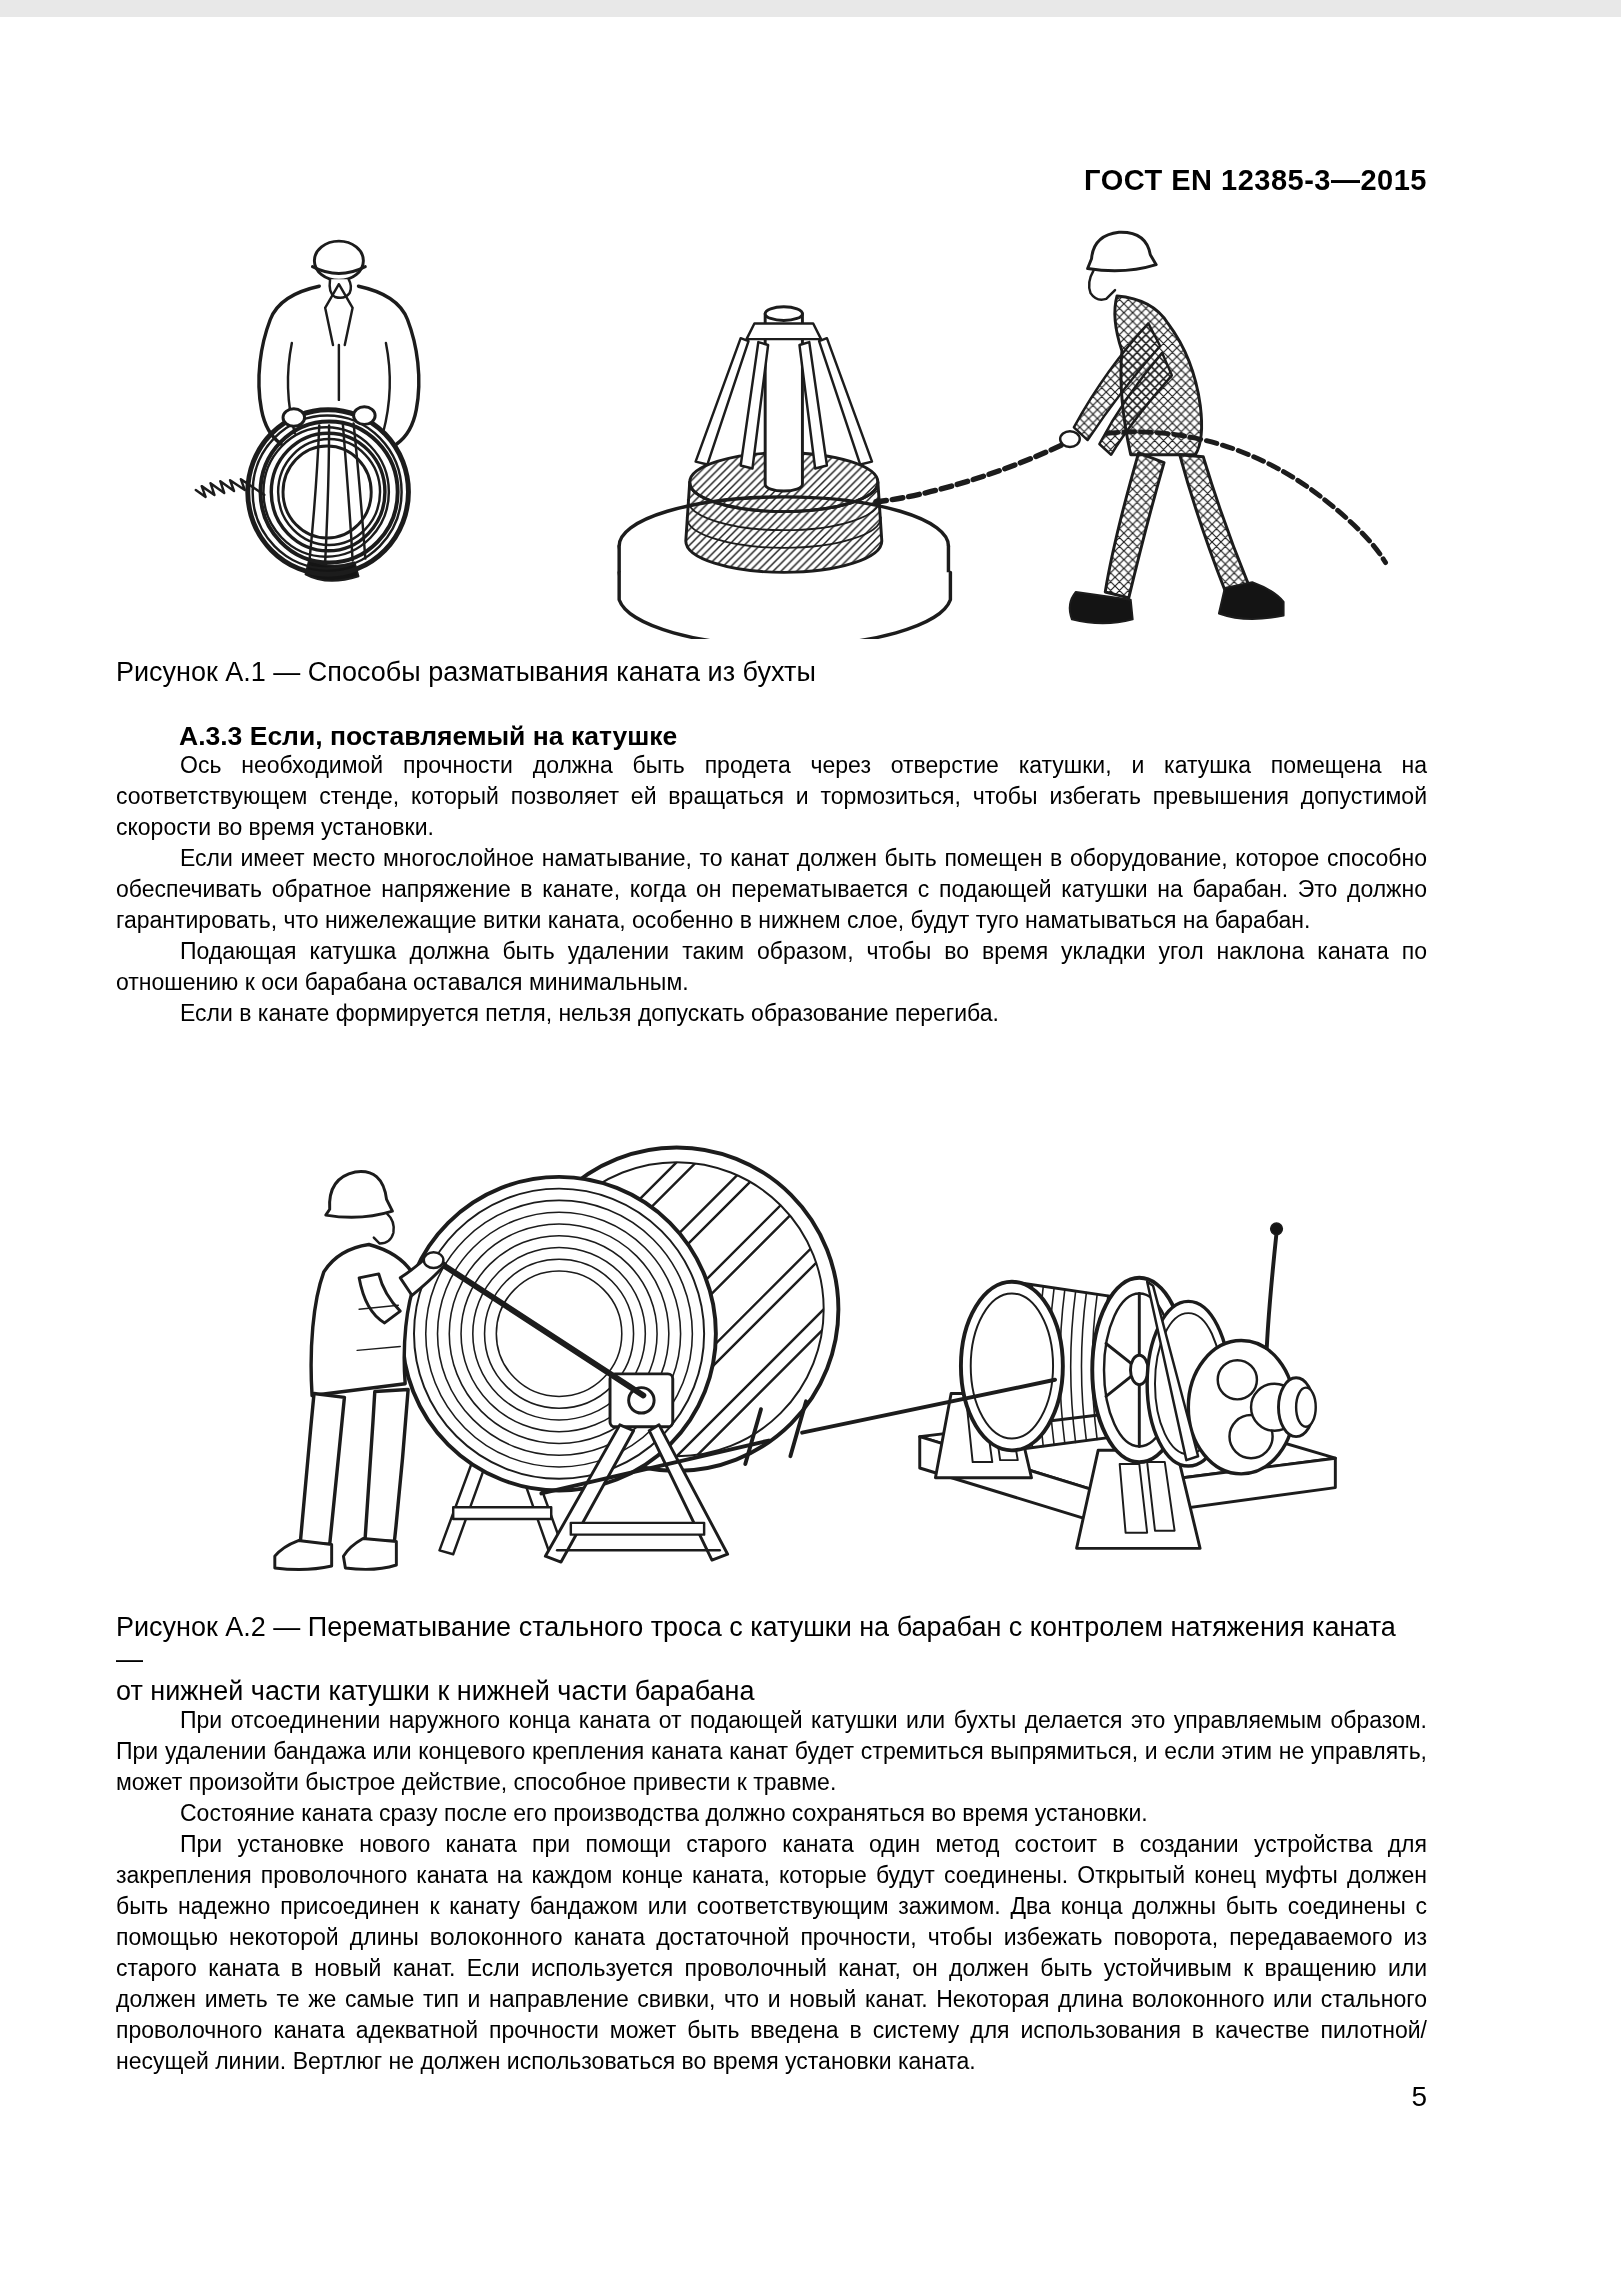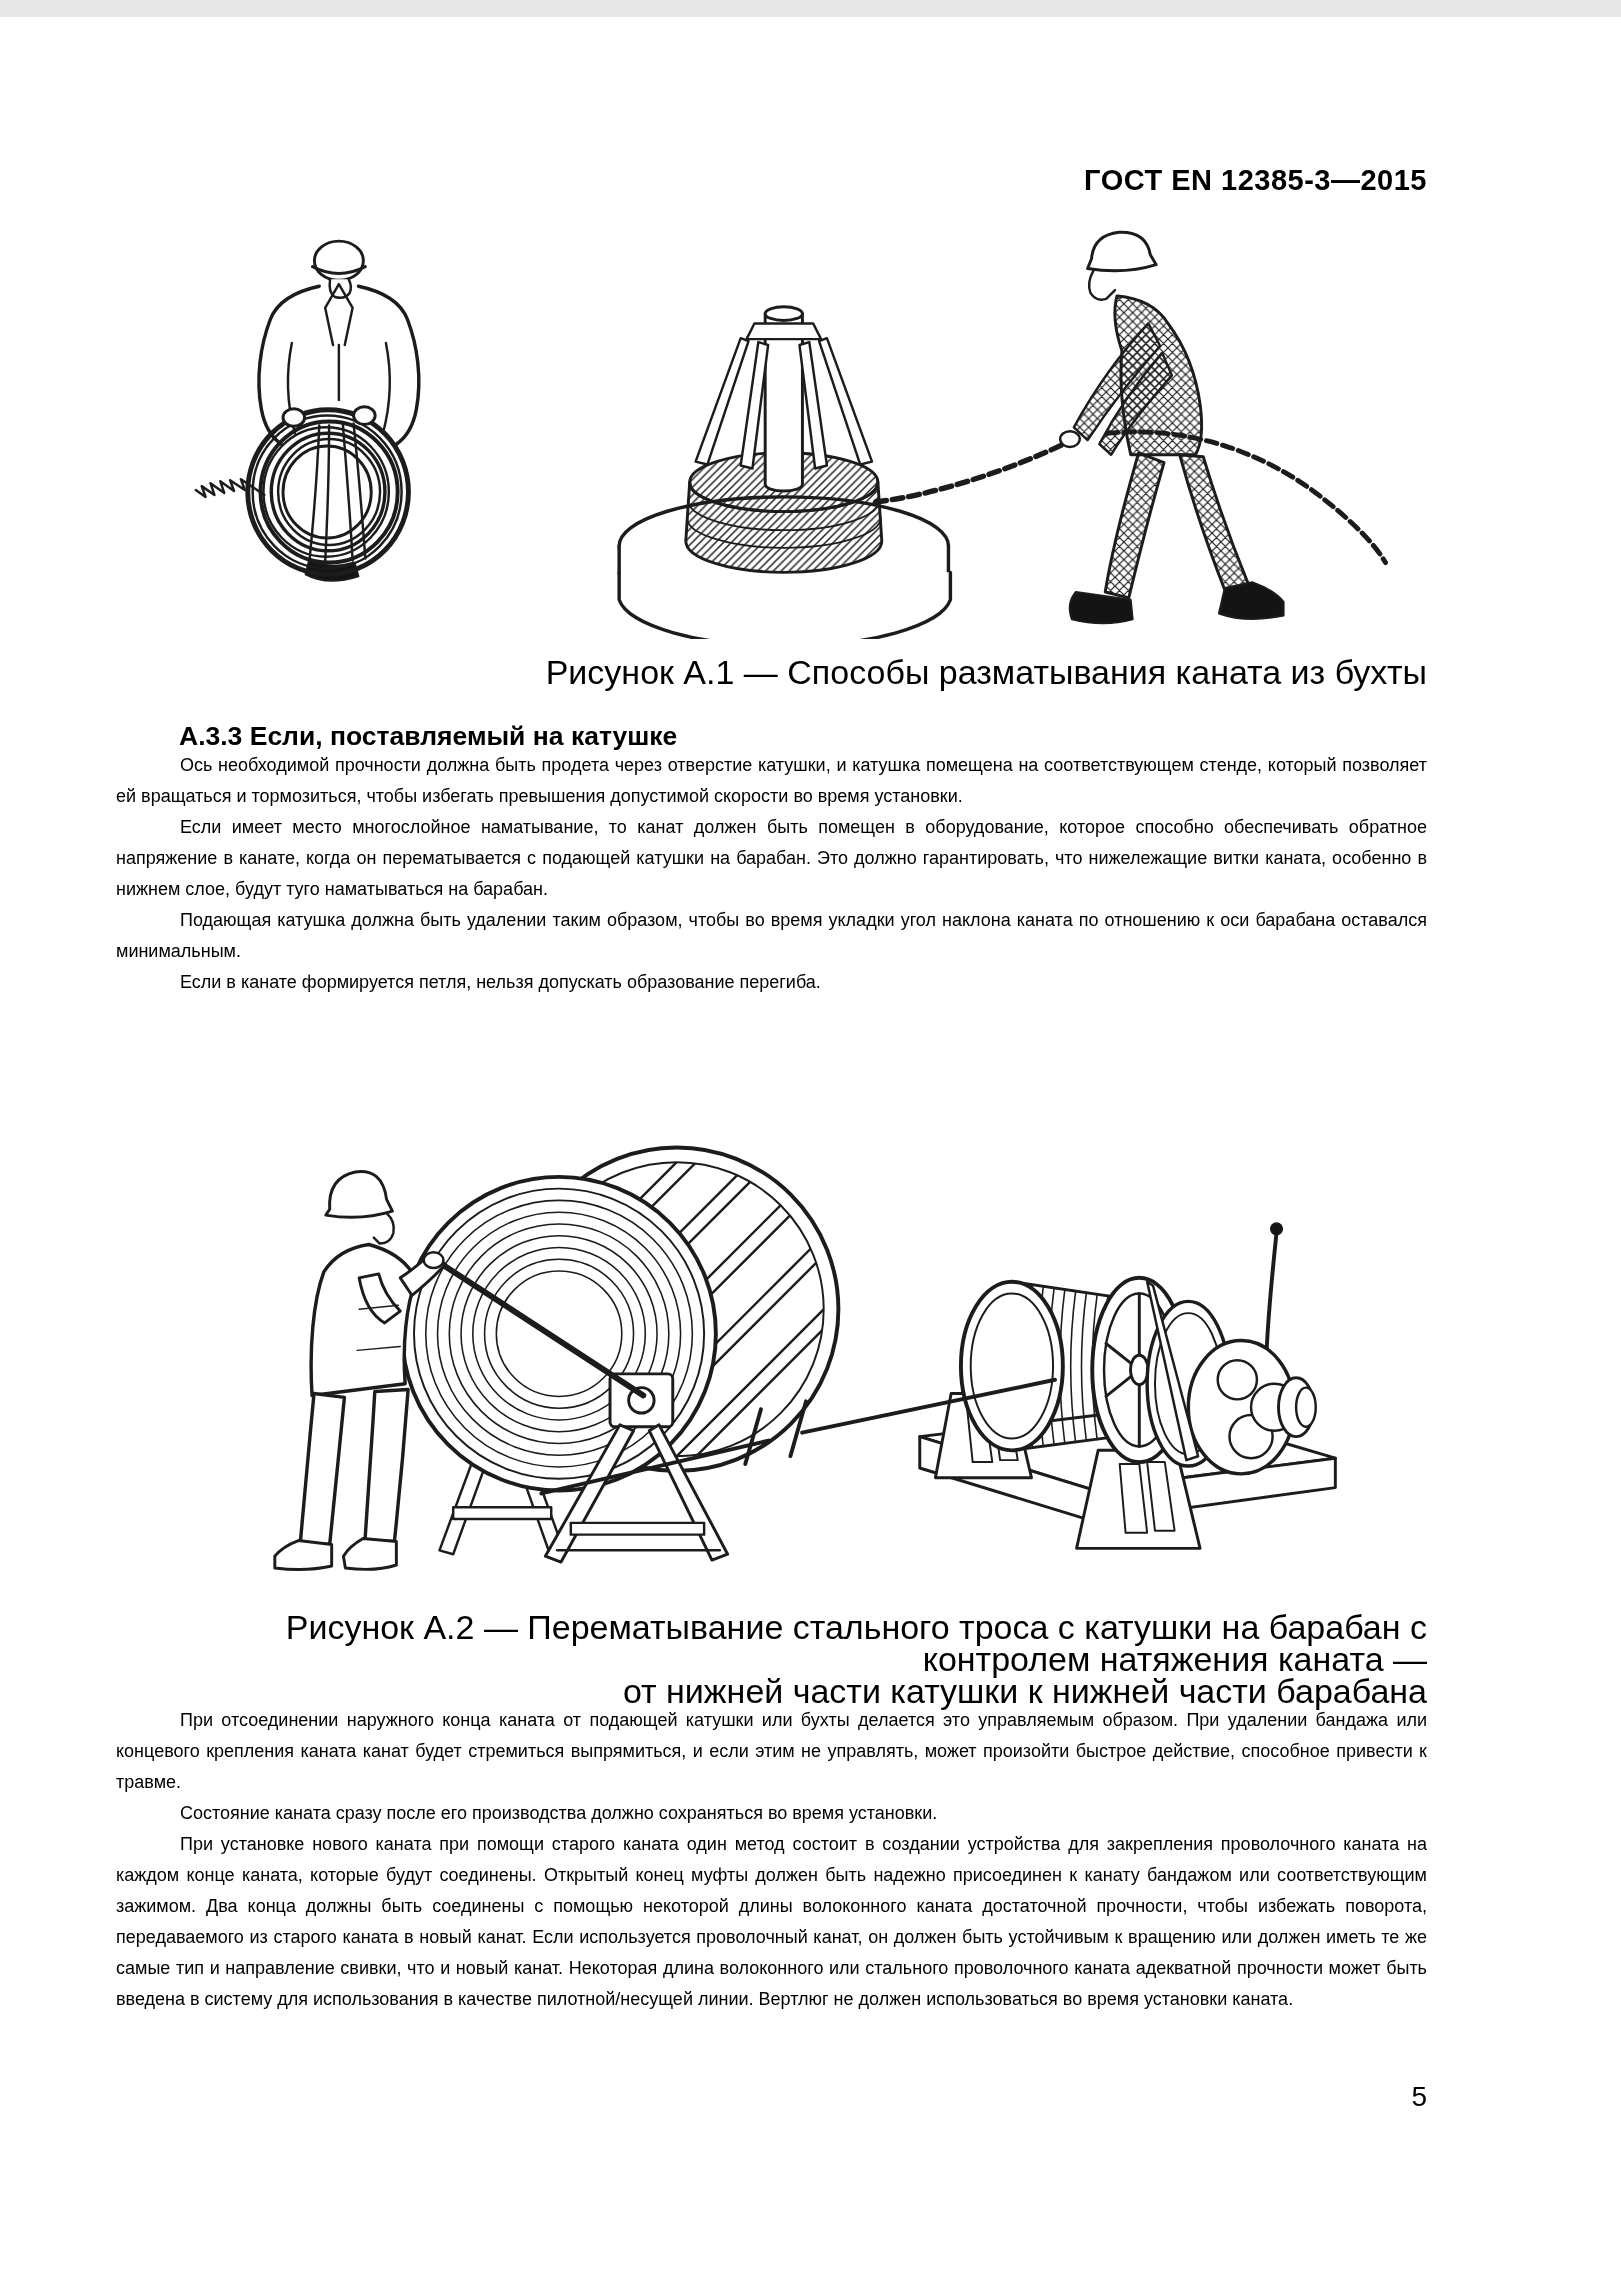--- a/index.html
+++ b/index.html
@@ -9,34 +9,34 @@
     overflow:hidden;
   }
   .hdr {
     position:absolute; top:147px; left:0; width:1427px;
     text-align:right; font-size:29px; font-weight:bold; letter-spacing:0.5px;
   }
   .fig { position:absolute; }
   .figA1 { left:127px; top:181px; }
   .figA2 { left:167px; top:1096px; }
   .cap {
-    position:absolute; left:116px; width:1311px; text-align:right;
-    font-size:34px; line-height:32px;
+    position:absolute; left:116px; width:1311px; text-align:left;
+    font-size:27px; line-height:32px;
   }
   .capA1 { top:639px; }
   .capA2 { top:1594px; }
   .sect-heading {
     position:absolute; top:704px; left:179px; margin:0;
     font-size:26.5px; font-weight:bold;
   }
   .tblock { position:absolute; left:116px; width:1311px; }
   .block1 { top:733px; }
   .block2 { top:1688px; }
   .tblock p {
-    margin:0; font-size:18px; line-height:31px;
+    margin:0; font-size:23px; line-height:31px;
     text-align:justify; text-indent:64px;
   }
   .pageno {
     position:absolute; top:2064px; left:116px; width:1311px;
     text-align:right; font-size:28px;
   }
   svg { display:block; }
   svg path, svg line, svg ellipse, svg circle, svg polyline, svg rect {
     stroke:#1c1c1c; stroke-linecap:round; stroke-linejoin:round;
   }

